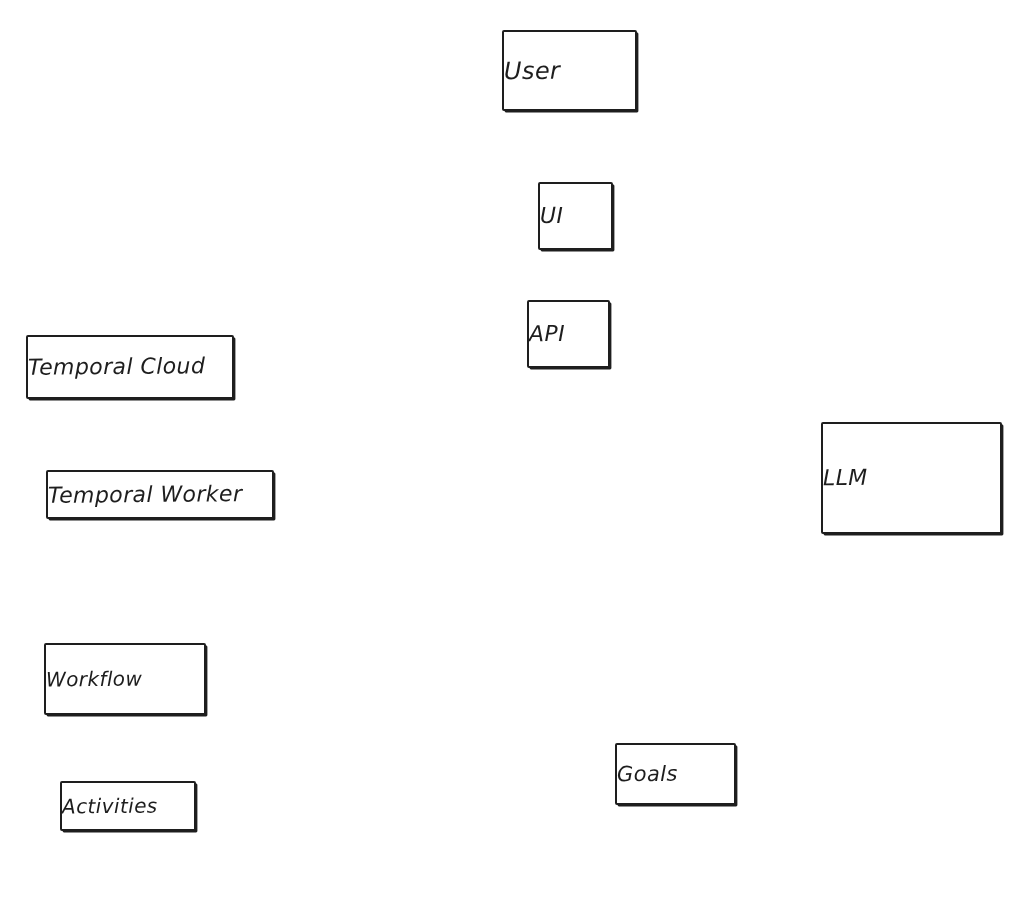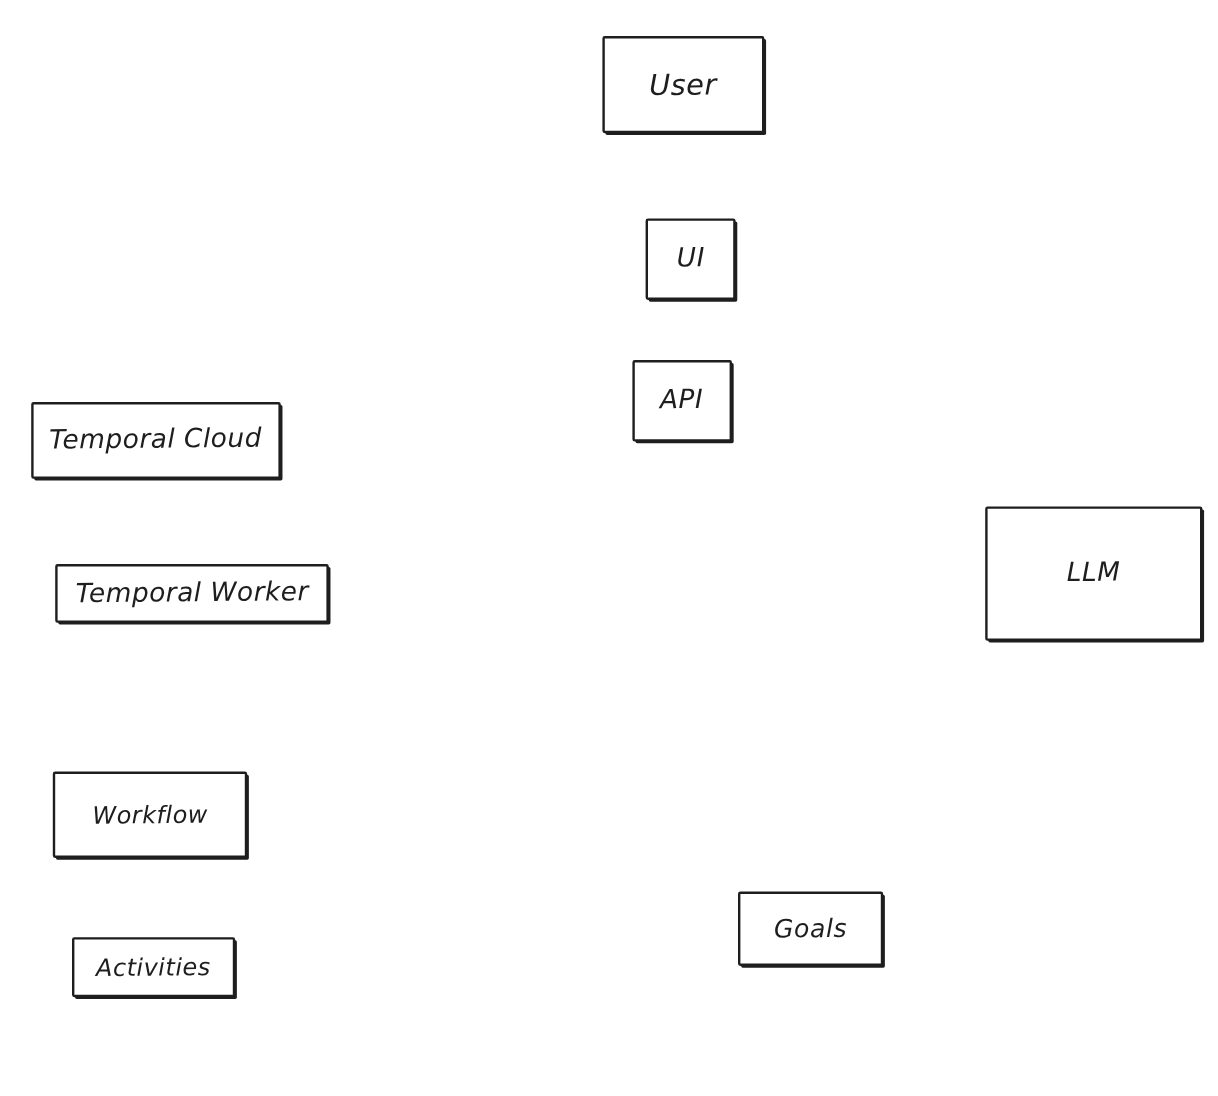--- a/index.html
+++ b/index.html
@@ -21,21 +21,21 @@
     height: 913px;
   }
   .node {
     position: absolute;
     box-sizing: border-box;
     background: #ffffff;
     border: 2.2px solid #1e1e1e;
     border-radius: 2px;
     display: flex;
     align-items: center;
-    justify-content: center;
+    justify-content: flex-start;
     color: #1e1e1e;
     letter-spacing: 0.4px;
     line-height: 1;
     
     box-shadow: 2px 2px 0 -0.6px #1e1e1e;
   }
   .node-label {
     display: block;
     white-space: nowrap;
     transform: rotate(-0.5deg);

